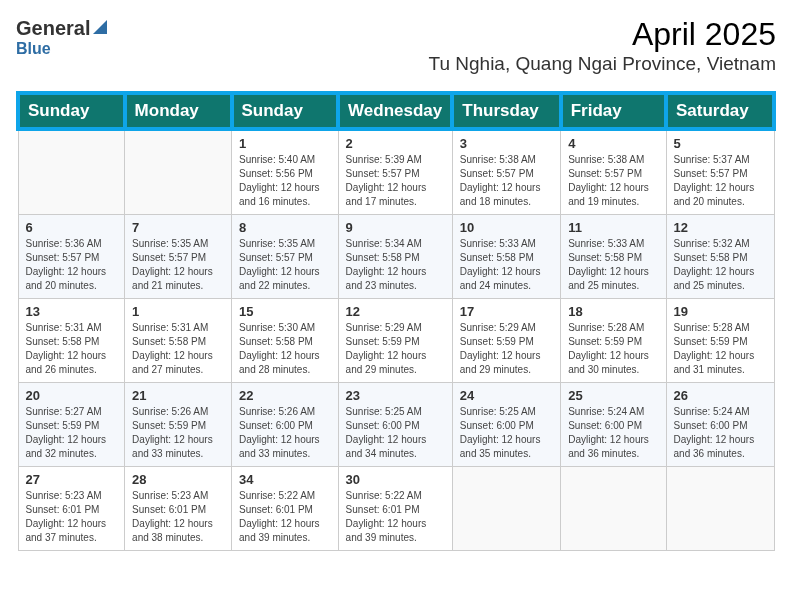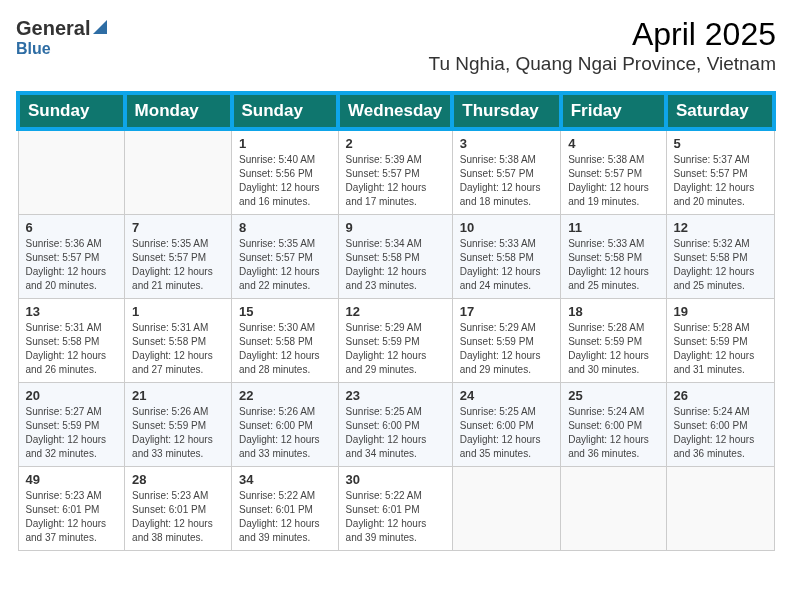--- a/index.html
+++ b/index.html
@@ -281,21 +281,21 @@
         </td>
         <td>
           <div class="day-num">26</div>
           <div class="day-info">Sunrise: 5:24 AM
 Sunset: 6:00 PM
 Daylight: 12 hours and 36 minutes.</div>
         </td>
       </tr>
       <tr>
         <td>
-          <div class="day-num">49</div>
+          <div class="day-num">27</div>
           <div class="day-info">Sunrise: 5:23 AM
 Sunset: 6:01 PM
 Daylight: 12 hours and 37 minutes.</div>
         </td>
         <td>
           <div class="day-num">28</div>
           <div class="day-info">Sunrise: 5:23 AM
 Sunset: 6:01 PM
 Daylight: 12 hours and 38 minutes.</div>
         </td>

